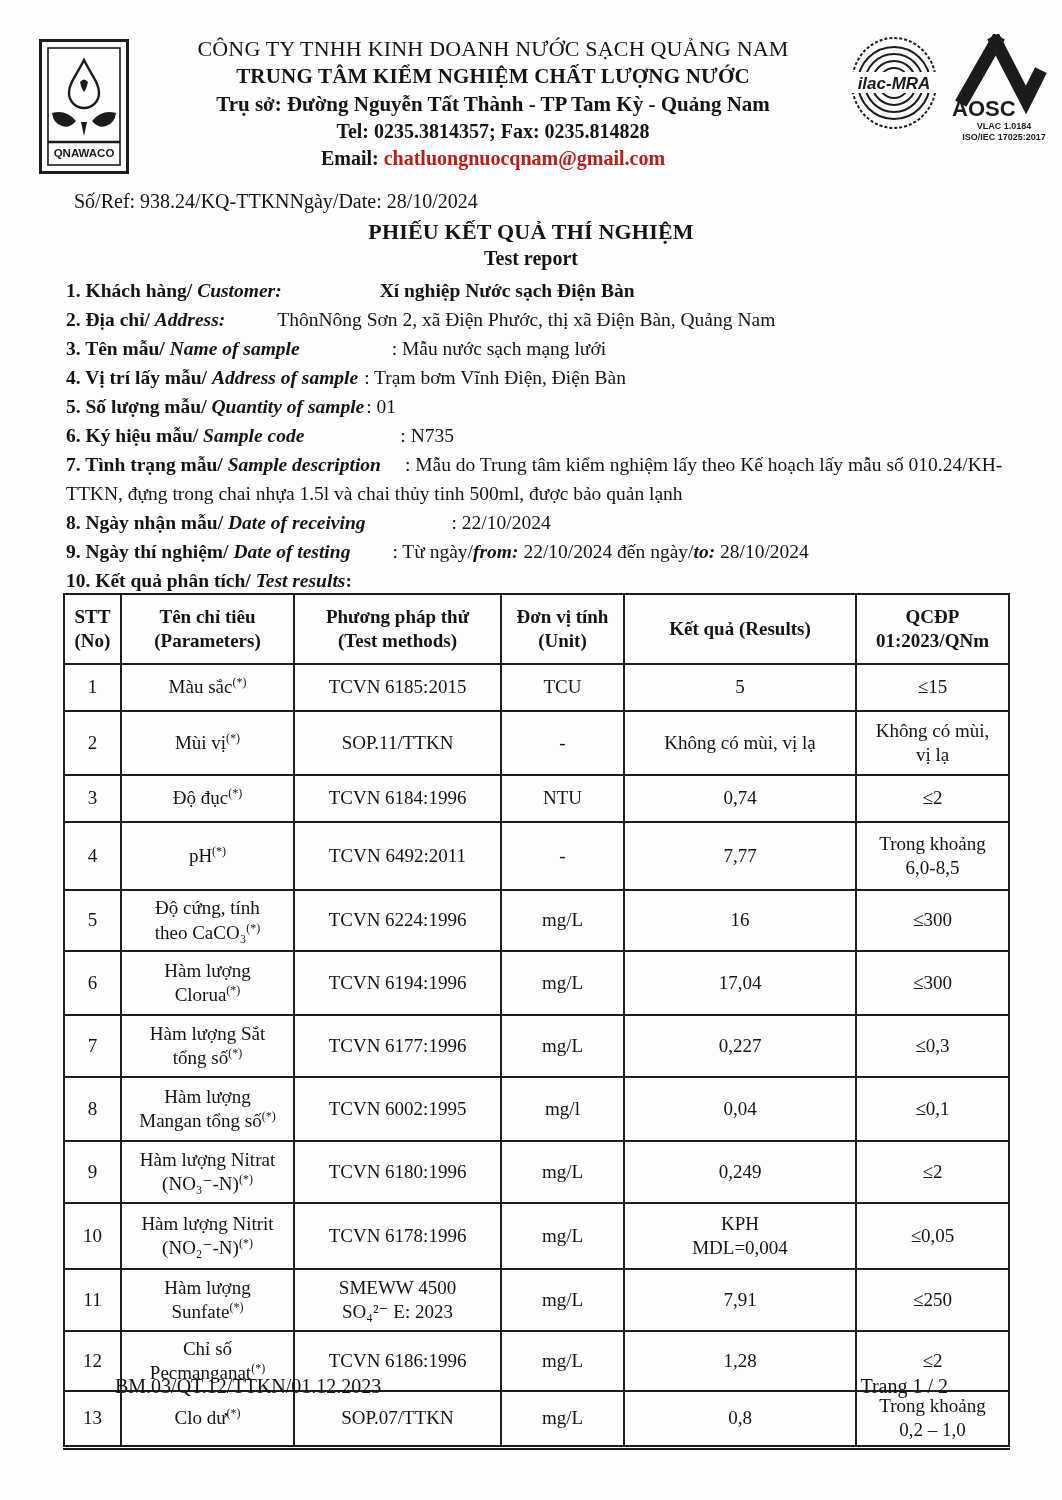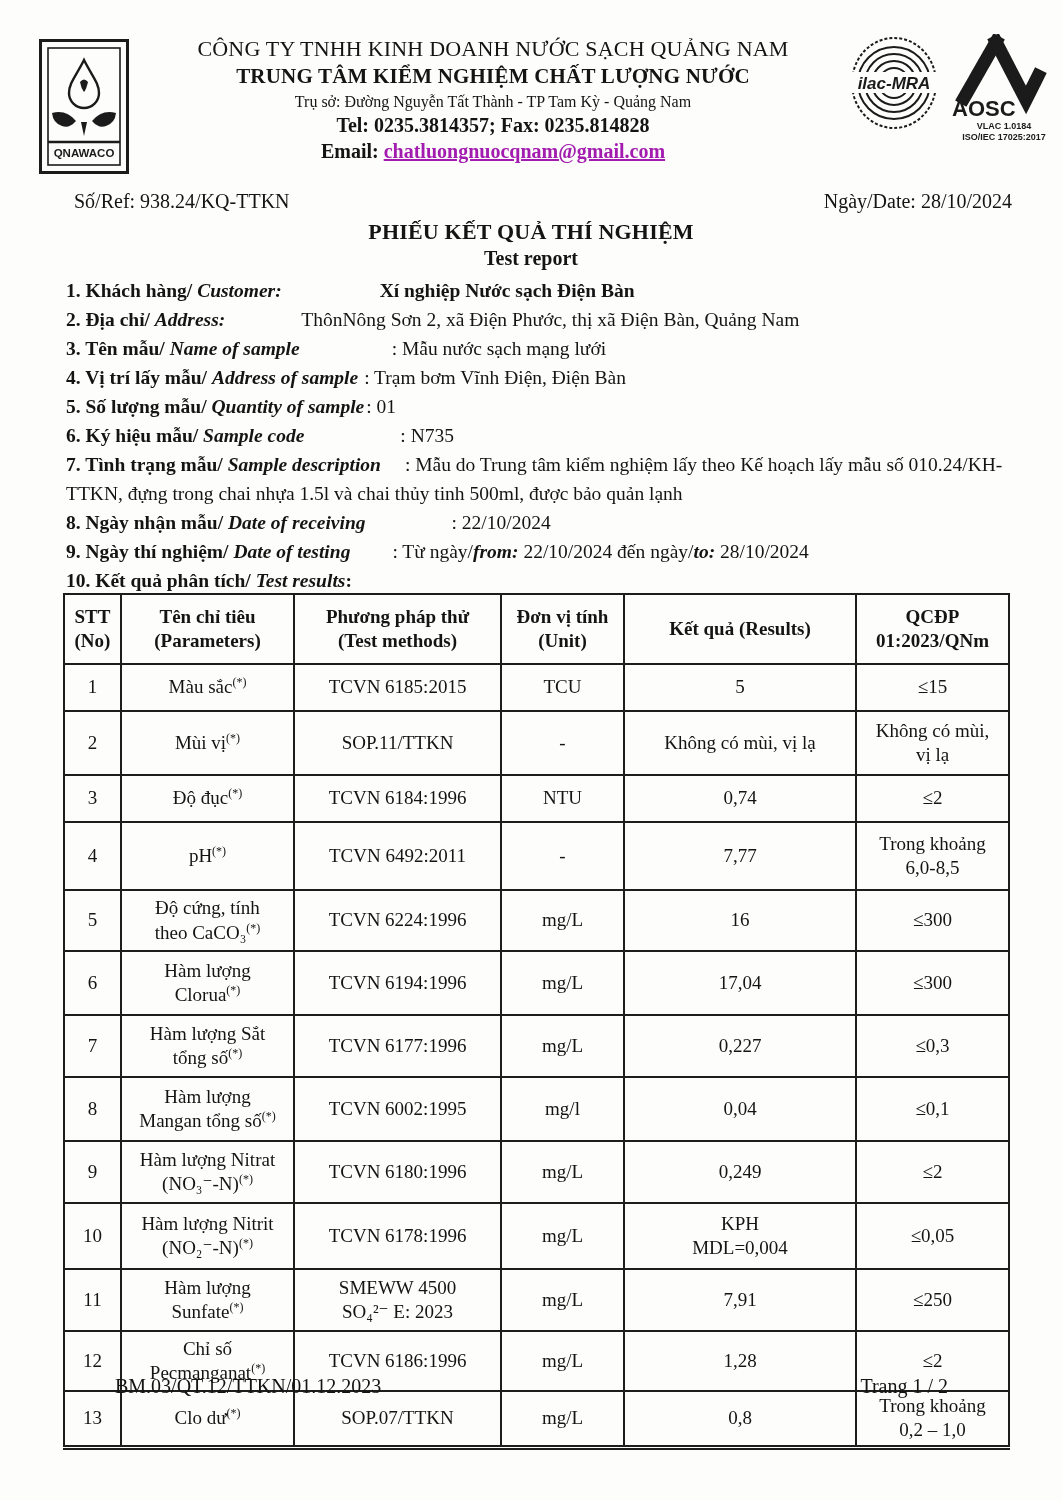--- a/index.html
+++ b/index.html
@@ -4,37 +4,37 @@
 <style>
   html,body{margin:0;padding:0;background:#ffffff;}
   .page{position:relative;width:1062px;height:1500px;background:#fdfdfb;overflow:hidden;
         font-family:"Liberation Serif","DejaVu Serif",serif;color:#141414;}
   
   .hdr{position:absolute;top:30px;left:38px;right:14px;display:flex;align-items:flex-start;}
   .logo-left{width:100px;flex:0 0 auto;padding-top:8px;}
   .hdr-center{flex:1;text-align:center;line-height:1.32;padding-top:4px;}
   .h-company{font-size:22px;letter-spacing:.2px;}
   .h-center{font-size:21px;font-weight:bold;letter-spacing:.2px;}
-  .h-addr{font-size:16px;font-weight:normal;}
+  .h-addr{font-size:21px;font-weight:bold;}
   .h-tel{font-size:20px;font-weight:bold;}
   .h-email{font-size:20px;font-weight:bold;}
-  .h-email a,.email-u{text-decoration:underline;color:#a21caf;}
+  .h-email a,.email-u{color:#b91c1c;}
   .logo-right{flex:0 0 auto;width:200px;display:flex;gap:8px;align-items:flex-start;padding-top:4px;}
   
-  .refline{position:absolute;top:190px;left:74px;right:50px;display:flex;justify-content:space-between;font-size:20px;}
+  .refline{position:absolute;top:190px;left:74px;right:50px;display:flex;justify-content:flex-start;font-size:20px;}
   .title{position:absolute;top:219px;left:0;width:100%;text-align:center;font-size:22px;font-weight:bold;letter-spacing:.2px;}
   .subtitle{position:absolute;top:247px;left:0;width:100%;text-align:center;font-size:20px;font-weight:bold;}
   
   .info{position:absolute;top:276px;left:66px;right:52px;font-size:19.5px;}
   .iline{line-height:29px;white-space:nowrap;}
   .i7block{line-height:29px;white-space:normal;}
   .ib{font-weight:bold;}
   .ibi{font-weight:bold;font-style:italic;}
   .iv1{margin-left:98px;font-weight:bold;}
-  .iv2{margin-left:76px;}
+  .iv2{margin-left:52px;}
   .iv3{margin-left:92px;}
   .iv4{margin-left:6px;}
   .iv5{margin-left:2px;}
   .iv6{margin-left:96px;}
   .iv7{margin-left:24px;}
   .iv8{margin-left:86px;}
   .iv9{margin-left:42px;font-family:Liberation Serif, serif;}
   
   table.results{position:absolute;top:593px;left:63px;width:945px;border-collapse:collapse;
                 font-size:19px;table-layout:fixed;}

